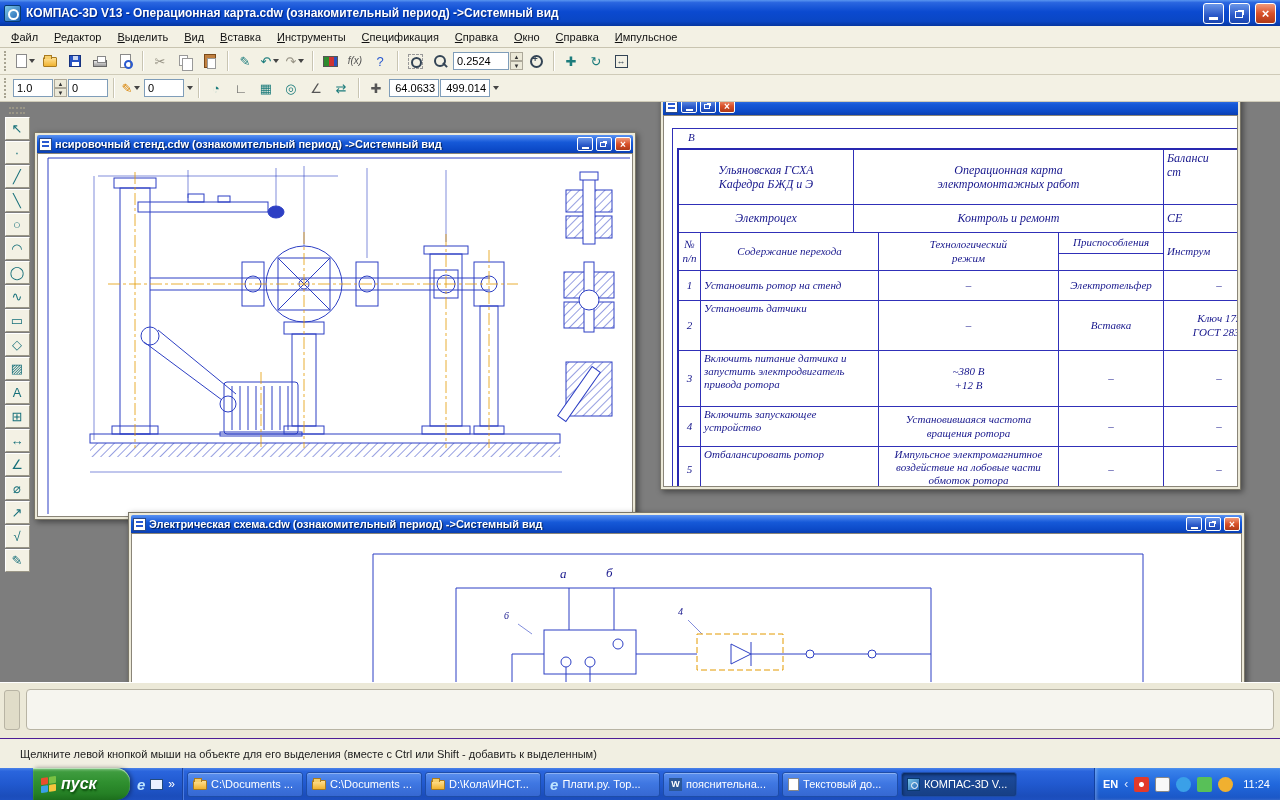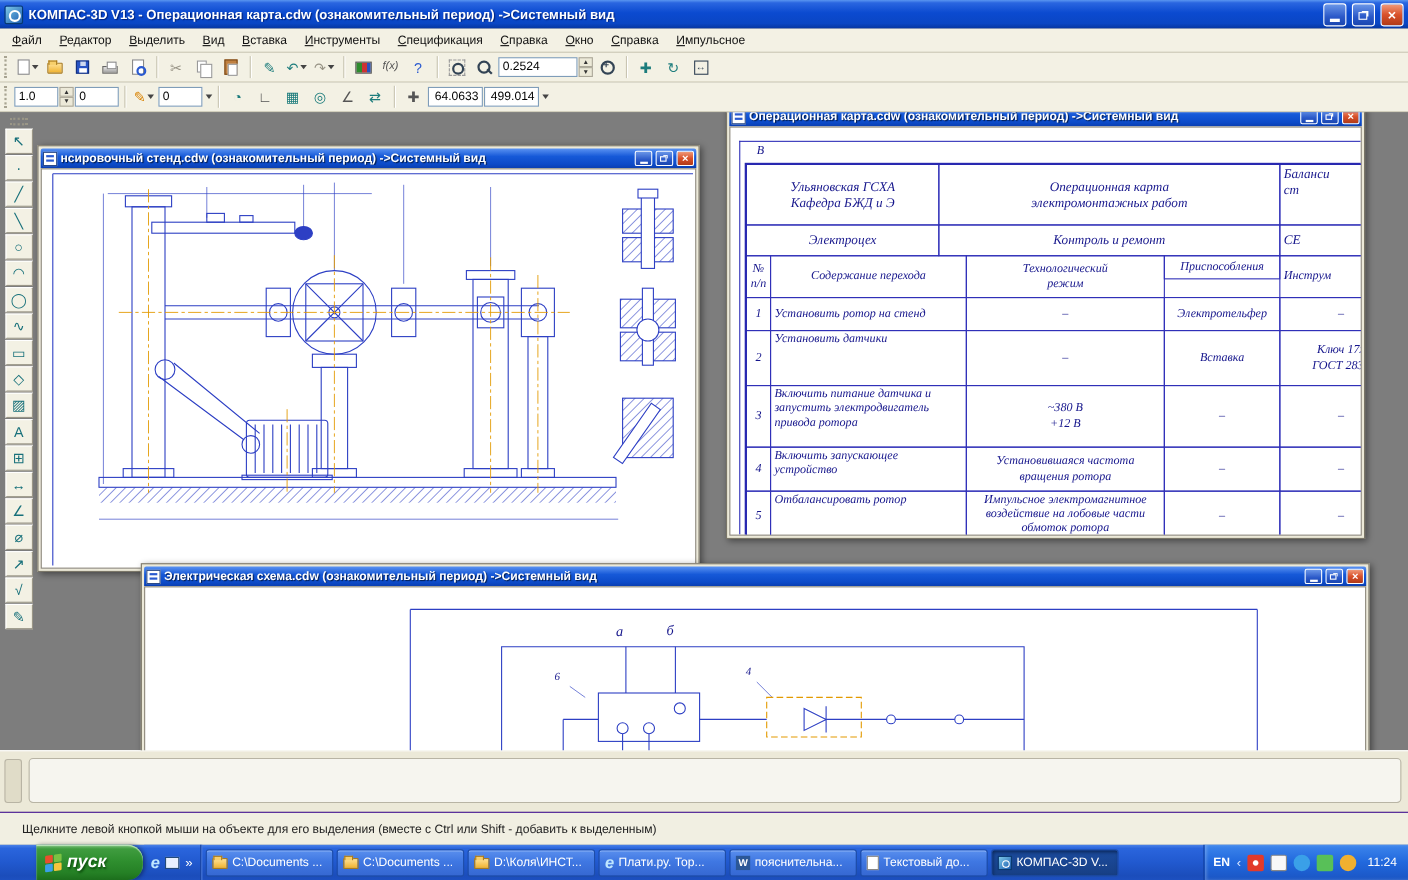--- a/index.html
+++ b/index.html
@@ -34,21 +34,21 @@
     border-bottom:1px solid #cfcbb8; display:flex; align-items:center; padding:0 2px; gap:1px; }
   .tb1 { top:48px; } .tb2 { top:75px; }
   .grip { width:4px; height:20px; margin:0 4px 0 2px; border-left:2px dotted #a8a492; }
   .sep { width:1px; height:20px; background:#c9c5b2; margin:0 4px; box-shadow:1px 0 0 #fff; }
   .tbtn { min-width:24px; height:22px; display:flex; align-items:center; justify-content:center;
     border:1px solid transparent; border-radius:2px; position:relative; padding:0 1px; }
   .dda { width:0; height:0; border-left:3px solid transparent; border-right:3px solid transparent;
     border-top:4px solid #444; margin-left:2px; }
   .field { height:18px; background:#fff; border:1px solid #7f9db9; font-size:11px; display:flex;
     align-items:center; padding:0 3px; color:#000; }
-  .f-zoom { width:72px; }
+  .f-zoom { width:56px; }
   .f-coord { width:50px; justify-content:flex-end; }
   .f-sm { width:40px; }
   .spin { display:flex; flex-direction:column; width:13px; height:18px; }
   .spin b { flex:1; background:#ece9d8; border:1px solid #aca899; display:flex; align-items:center;
     justify-content:center; font-size:6px; color:#333; font-weight:normal; }
 
   .g { font-size:13px; line-height:1; }
   .g-teal { color:#1c7c7c; } .g-gray { color:#979385; } .g-dark { color:#555; }
   .g-blue { color:#2a5ad0; } .g-orange { color:#d98200; } .g-sm { font-size:10px; font-style:italic; }
 
@@ -505,21 +505,20 @@
             <line x1="70" y1="130" x2="480" y2="130"></line>
             <line x1="223" y1="218" x2="223" y2="294"></line>
           </g>
         </svg>
       </div>
     </div>
 
     <div class="cwin win-card">
       <div class="ctitle">
         <span class="doc-icon"></span>
-        <span class="ttext">Операционная карта.cdw (ознакомительный период) -&gt;Системный вид</span>
         <span class="cbtn b-blue">
             <span class="cmg"></span>
           </span>
         <span class="cbtn b-blue">
             <span class="crg"></span>
           </span>
         <span class="cbtn b-red">
             <span>×</span>
           </span>
       </div>

